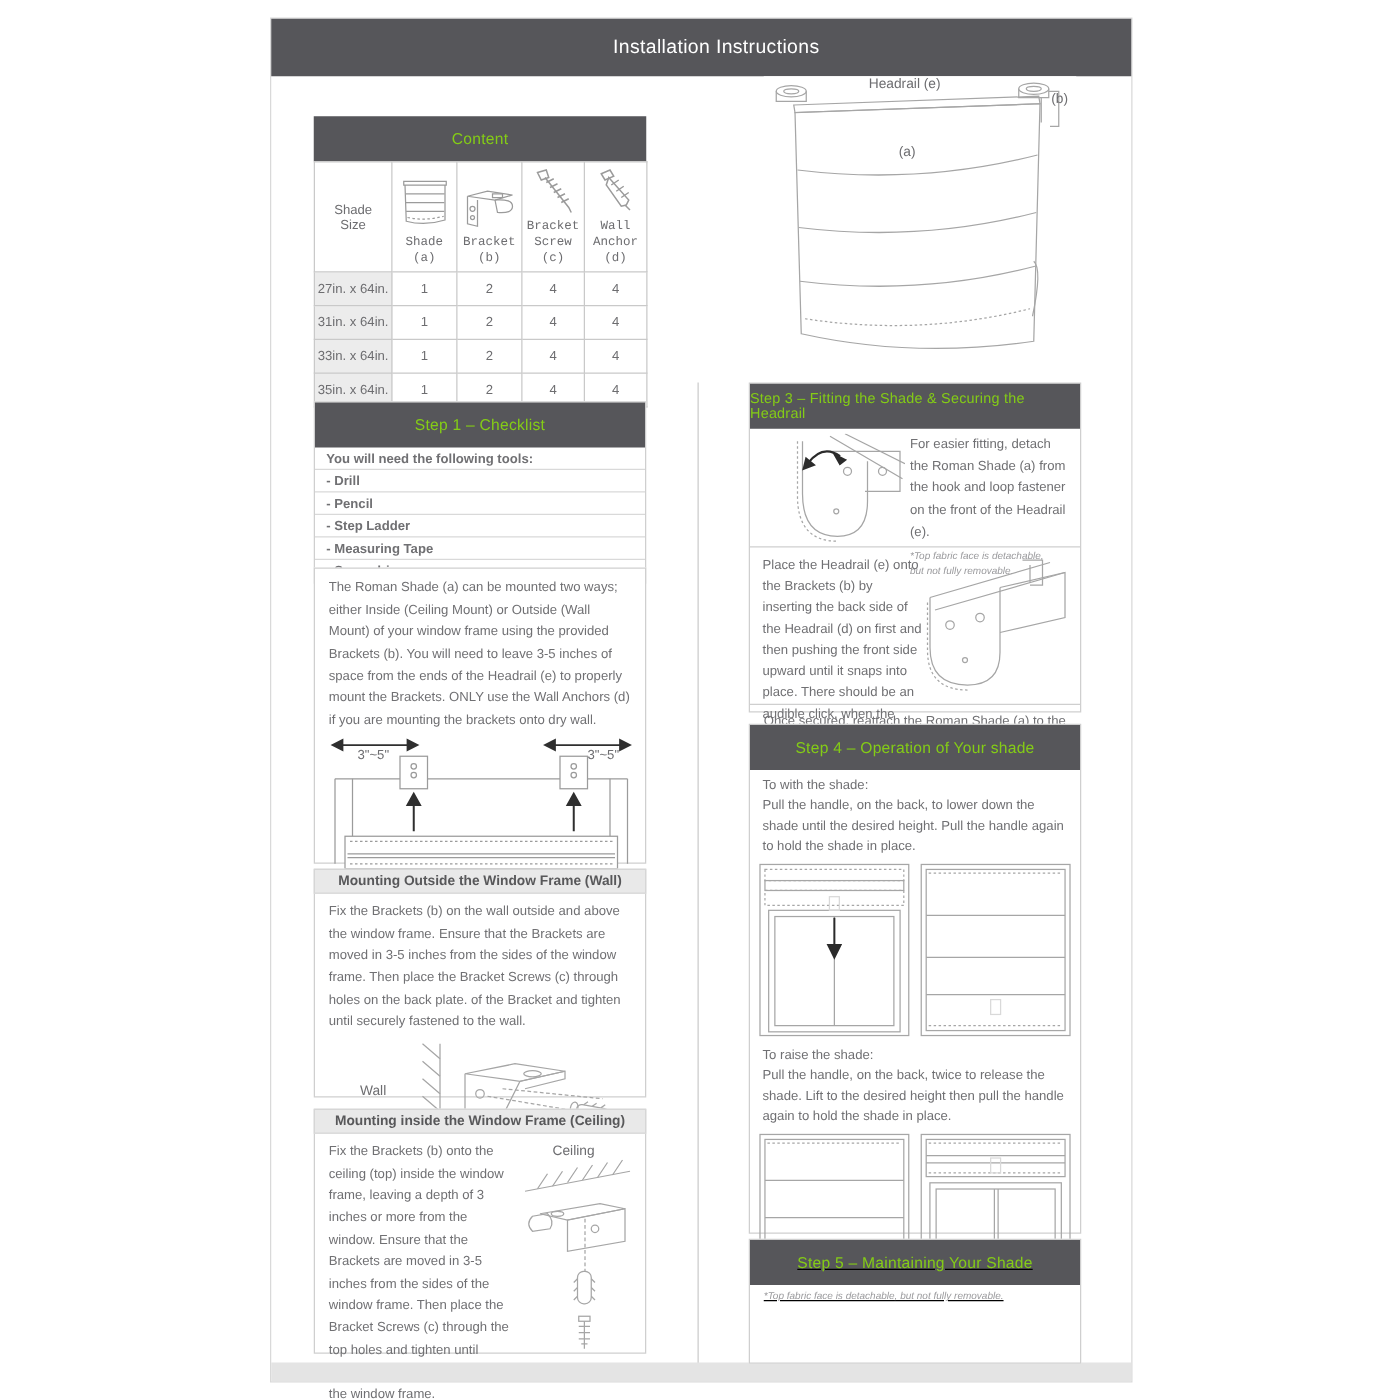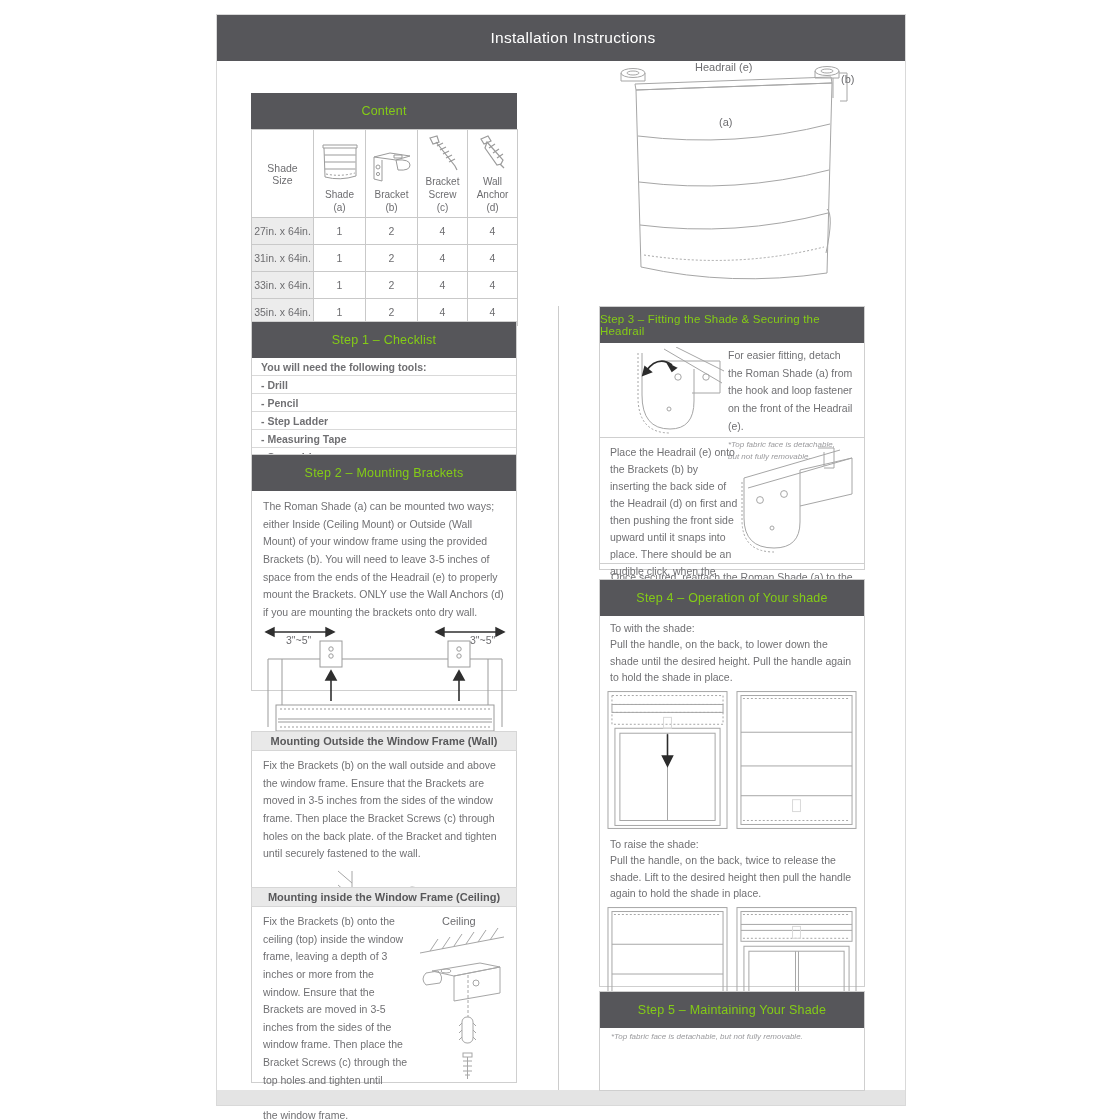--- a/index.html
+++ b/index.html
@@ -25,21 +25,21 @@
   .body-txt { font-size:10.5px; color:#707073; line-height:1.68; }
   .preline { white-space:pre-line; }
   .note { font-size:8px; color:#9a9a9d; font-style:italic; line-height:1.5; }
 
   
   table.parts { border-collapse:collapse; width:266px; table-layout:fixed; }
   table.parts td { border:1px solid #c9c9c9; text-align:center; vertical-align:middle;
                    font-size:10.5px; color:#6d6d70; }
   table.parts tr.vals td { height:27px; }
   td.sizecell { background:#ececec; }
-  .iconcell { height:86px; vertical-align:bottom !important; padding:3px 1px; }
+  .iconcell { height:86px; vertical-align:bottom !important; padding:3px 1px;font-family:Liberation Mono, monospace; }
   .iconcell .lbl { font-size:10px; line-height:1.3; color:#6d6d70; }
   .iconcell svg { display:block; margin:1px auto 3px auto; }
 
   
   .chk-row { height:18px; display:flex; align-items:center; padding-left:9px;
              font-size:10.5px; color:#707073; border-bottom:1px solid #d9d9d9;font-weight:bold; }
   .chk-row:last-child { border-bottom:none; }
 
   .divider { position:absolute; left:341px; top:291px; width:1px; height:786px; background:#cccccc; }
   .page-footer { position:absolute; left:0; bottom:0; width:100%; height:15px; background:#e4e4e4; }
@@ -156,21 +156,20 @@
     <div class="bar-dark">Step 1 – Checklist</div>
     <div class="chk-row">You will need the following tools:</div>
     <div class="chk-row">- Drill</div>
     <div class="chk-row">- Pencil</div>
     <div class="chk-row">- Step Ladder</div>
     <div class="chk-row">- Measuring Tape</div>
     <div class="chk-row">- Screwdriver</div>
   </div>
 
   <div class="box" style="left:34px; top:439px; width:266px; height:237px;">
-    <div class="bar-dark">Step 2 – Mounting Brackets</div>
     <div class="body-txt" style="padding:7px 11px 2px 11px;">The Roman Shade (a) can be mounted two ways; either Inside (Ceiling Mount) or Outside (Wall Mount) of your window frame using the provided Brackets (b). You will need to leave 3-5 inches of space from the ends of the Headrail (e) to properly mount the Brackets. ONLY use the Wall Anchors (d) if you are mounting the brackets onto dry wall.</div>
     <div class="diag" style="margin:2px 10px 0 10px;">
       <span class="dlabel" style="left:24px; top:9px;">3"~5"</span>
       <span class="dlabel" style="left:208px; top:9px;">3"~5"</span>
       <svg width="246" height="108" viewBox="0 0 246 108">
         <g stroke="#2f2f2f" stroke-width="1.4" fill="#2f2f2f">
           <line x1="10" y1="7" x2="66" y2="7" fill="none"></line>
           <path d="M4,7 l8,-4 v8 Z"></path>
               <path d="M72,7 l-8,-4 v8 Z"></path>
           <line x1="180" y1="7" x2="236" y2="7" fill="none"></line>
@@ -196,21 +195,21 @@
         <g fill="none" stroke="#9b9b9b" stroke-width="1">
           <rect x="14" y="80" width="218" height="26" fill="#fff"></rect>
           <path d="M18,84 H228" stroke-dasharray="2,2"></path>
           <path d="M16,94 H230 M16,97 H230"></path>
           <path d="M18,102 H228" stroke-dasharray="2,2"></path>
         </g>
       </svg>
     </div>
   </div>
 
-  <div class="box" style="left:34px; top:680px; width:266px; height:183px;margin-top:36px;">
+  <div class="box" style="left:34px; top:680px; width:266px; height:183px;">
     <div class="bar-gray" style="margin:-1px -1px 0 -1px;">Mounting Outside the Window Frame (Wall)</div>
     <div class="body-txt" style="padding:6px 11px 2px 11px;">Fix the Brackets (b) on the wall outside and above the window frame. Ensure that the Brackets are moved in 3-5 inches from the sides of the window frame. Then place the Bracket Screws (c) through holes on the back plate. of the Bracket and tighten until securely fastened to the wall.</div>
     <div class="diag" style="margin:2px 10px 0 14px;">
       <span class="dlabel big" style="left:22px; top:36px;">Wall</span>
       <svg width="240" height="86" viewBox="0 0 240 86">
         <g fill="none" stroke="#a6a6a6" stroke-width="1">
           <line x1="86" y1="4" x2="86" y2="82"></line>
           <path d="M86,16 l-14,-12 M86,30 l-14,-12 M86,44 l-14,-12 M86,58 l-14,-12 M86,72 l-14,-12 M86,85 l-14,-12"></path>
 
           <path d="M106,28 L146,20 L186,26 L150,34 Z"></path>
@@ -408,19 +407,19 @@
           <path d="M7,32 H115" stroke-dasharray="2,2"></path>
           <rect x="57" y="20" width="8" height="12" stroke="#d9d9d9"></rect>
           <rect x="8" y="40" width="106" height="96"></rect>
           <rect x="13" y="45" width="96" height="86"></rect>
           <path d="M60,45 V131 M63,45 V131"></path>
         </g>
       </svg>
     </div>
   </div>
 
-  <div class="box" style="left:382px; top:976px; width:266px; height:100px;">
+  <div class="box" style="left:382px; top:976px; width:266px; height:100px;text-decoration:underline;">
     <div class="bar-dark">Step 5 – Maintaining Your Shade</div>
     <div class="note" style="padding:3px 11px;">*Top fabric face is detachable, but not fully removable.</div>
   </div>
 
  </div>
 </div>
 
 </body></html>

